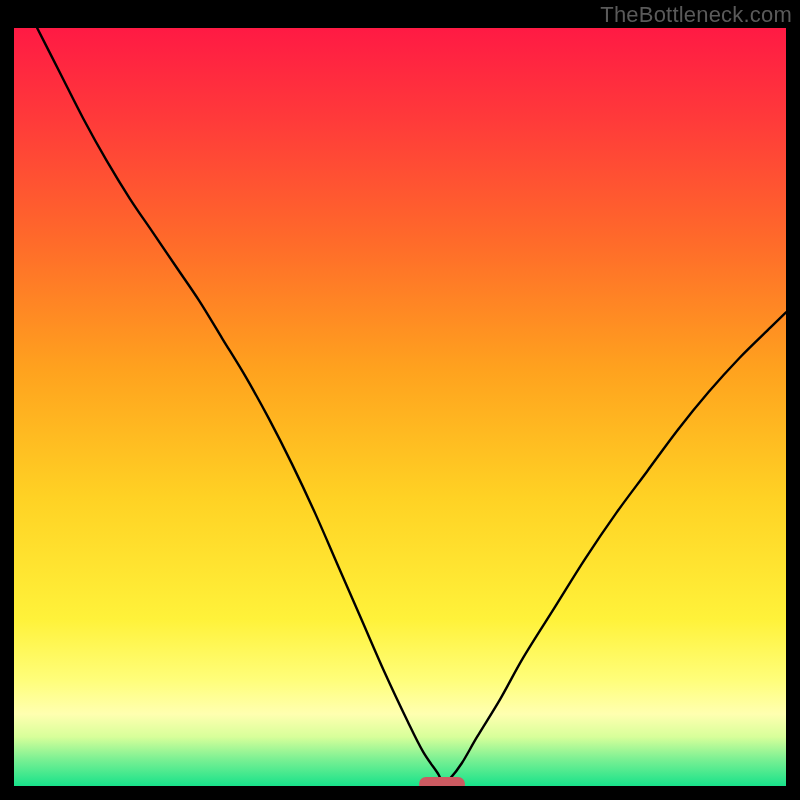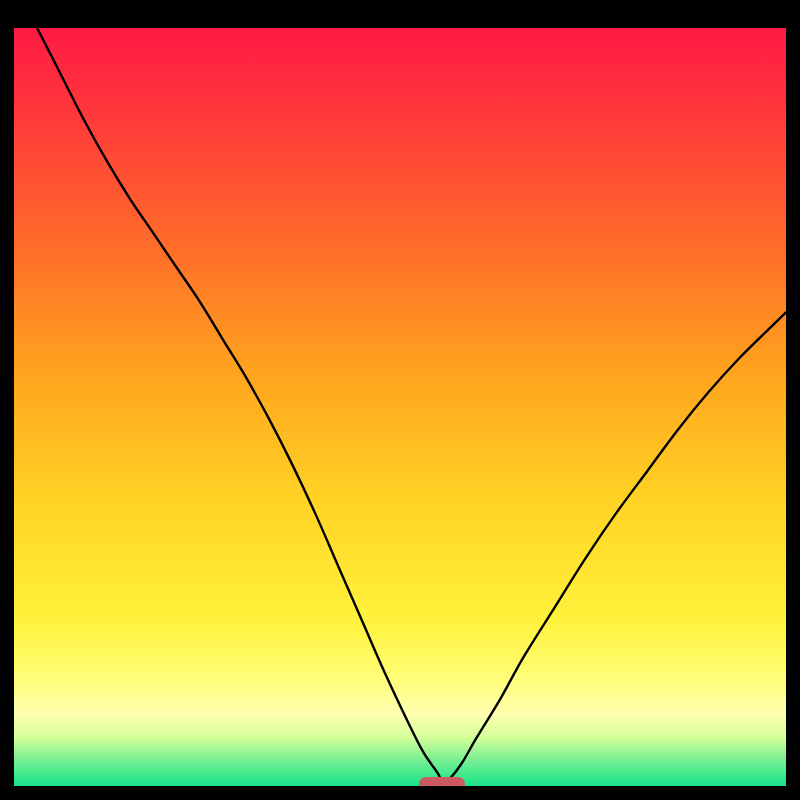--- a/index.html
+++ b/index.html
@@ -40,20 +40,21 @@
     width: 46px;
     height: 14px;
     background: #cc5a61;
     border-radius: 7px;
   }
 </style>
 </head>
 <body>
 
 <div class="frame">
+  <div class="watermark">TheBottleneck.com</div>
 
   <div class="plot">
     <svg id="plot-svg" width="772" height="758" viewBox="0 0 772 758" preserveAspectRatio="none">
       <defs>
         <linearGradient id="bg-grad" x1="0" y1="0" x2="0" y2="1">
             <stop offset="0%" stop-color="#ff1a44"></stop>
             <stop offset="12%" stop-color="#ff3a3a"></stop>
             <stop offset="28.000000000000004%" stop-color="#ff6a2a"></stop>
             <stop offset="45%" stop-color="#ffa21e"></stop>
             <stop offset="62%" stop-color="#ffd224"></stop>

